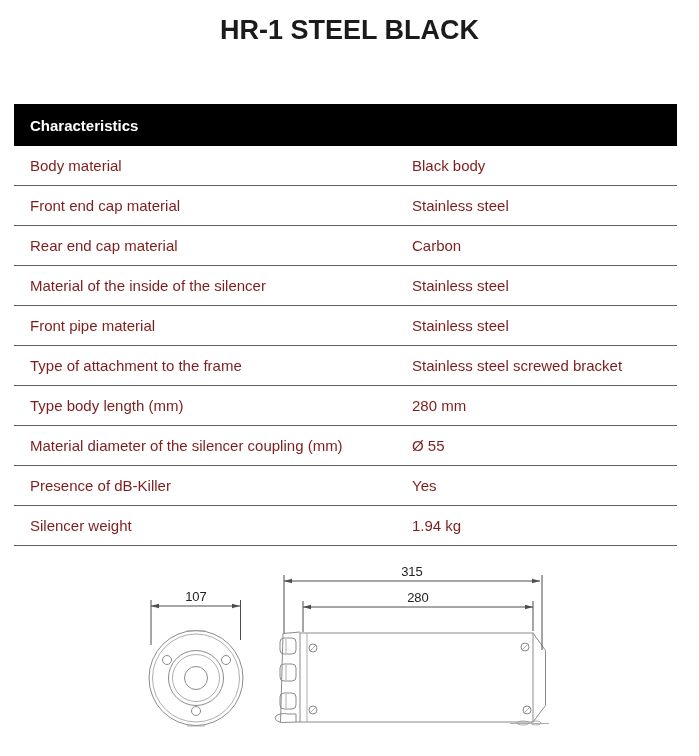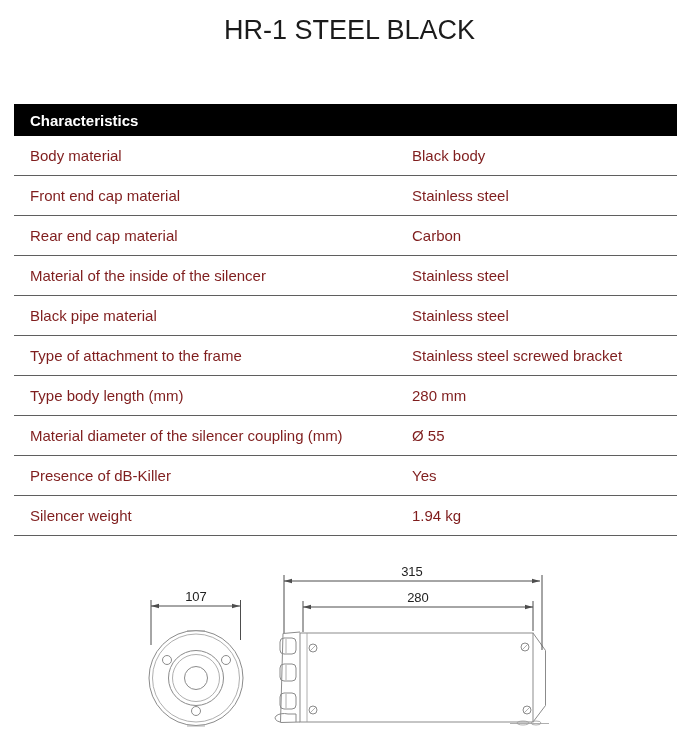--- a/index.html
+++ b/index.html
@@ -6,28 +6,28 @@
   body {
     width:699px; height:756px;
     background:#ffffff;
     font-family:"Liberation Sans", sans-serif;
     position:relative;
     overflow:hidden;
   }
   .page-title {
     position:absolute; top:15px; left:0; width:699px;
     text-align:center;
-    font-size:27px; font-weight:400; color:#1b1b1b;
+    font-size:27px; font-weight:700; color:#1b1b1b;
   }
   .spec-table {
     position:absolute; left:14px; top:104px; width:663px;
   }
   .table-header {
     background:#000000; color:#ffffff;
-    height:32px; display:flex; align-items:center;
+    height:42px; display:flex; align-items:center;
     padding-left:16px; box-sizing:border-box;
     font-size:15px; font-weight:700;
   }
   .spec-row {
     height:39px; display:flex; align-items:center;
     border-bottom:1px solid #5f5f5f;
     font-size:15px; color:#7f1d1d;
   }
   .spec-row .label {
     padding-left:16px; width:398px; box-sizing:border-box;
@@ -64,21 +64,21 @@
   </div>
   <div class="spec-row">
     <span class="label">Rear end cap material</span>
     <span class="value">Carbon</span>
   </div>
   <div class="spec-row">
     <span class="label">Material of the inside of the silencer</span>
     <span class="value">Stainless steel</span>
   </div>
   <div class="spec-row">
-    <span class="label">Black pipe material</span>
+    <span class="label">Front pipe material</span>
     <span class="value">Stainless steel</span>
   </div>
   <div class="spec-row">
     <span class="label">Type of attachment to the frame</span>
     <span class="value">Stainless steel screwed bracket</span>
   </div>
   <div class="spec-row">
     <span class="label">Type body length (mm)</span>
     <span class="value">280 mm</span>
   </div>

